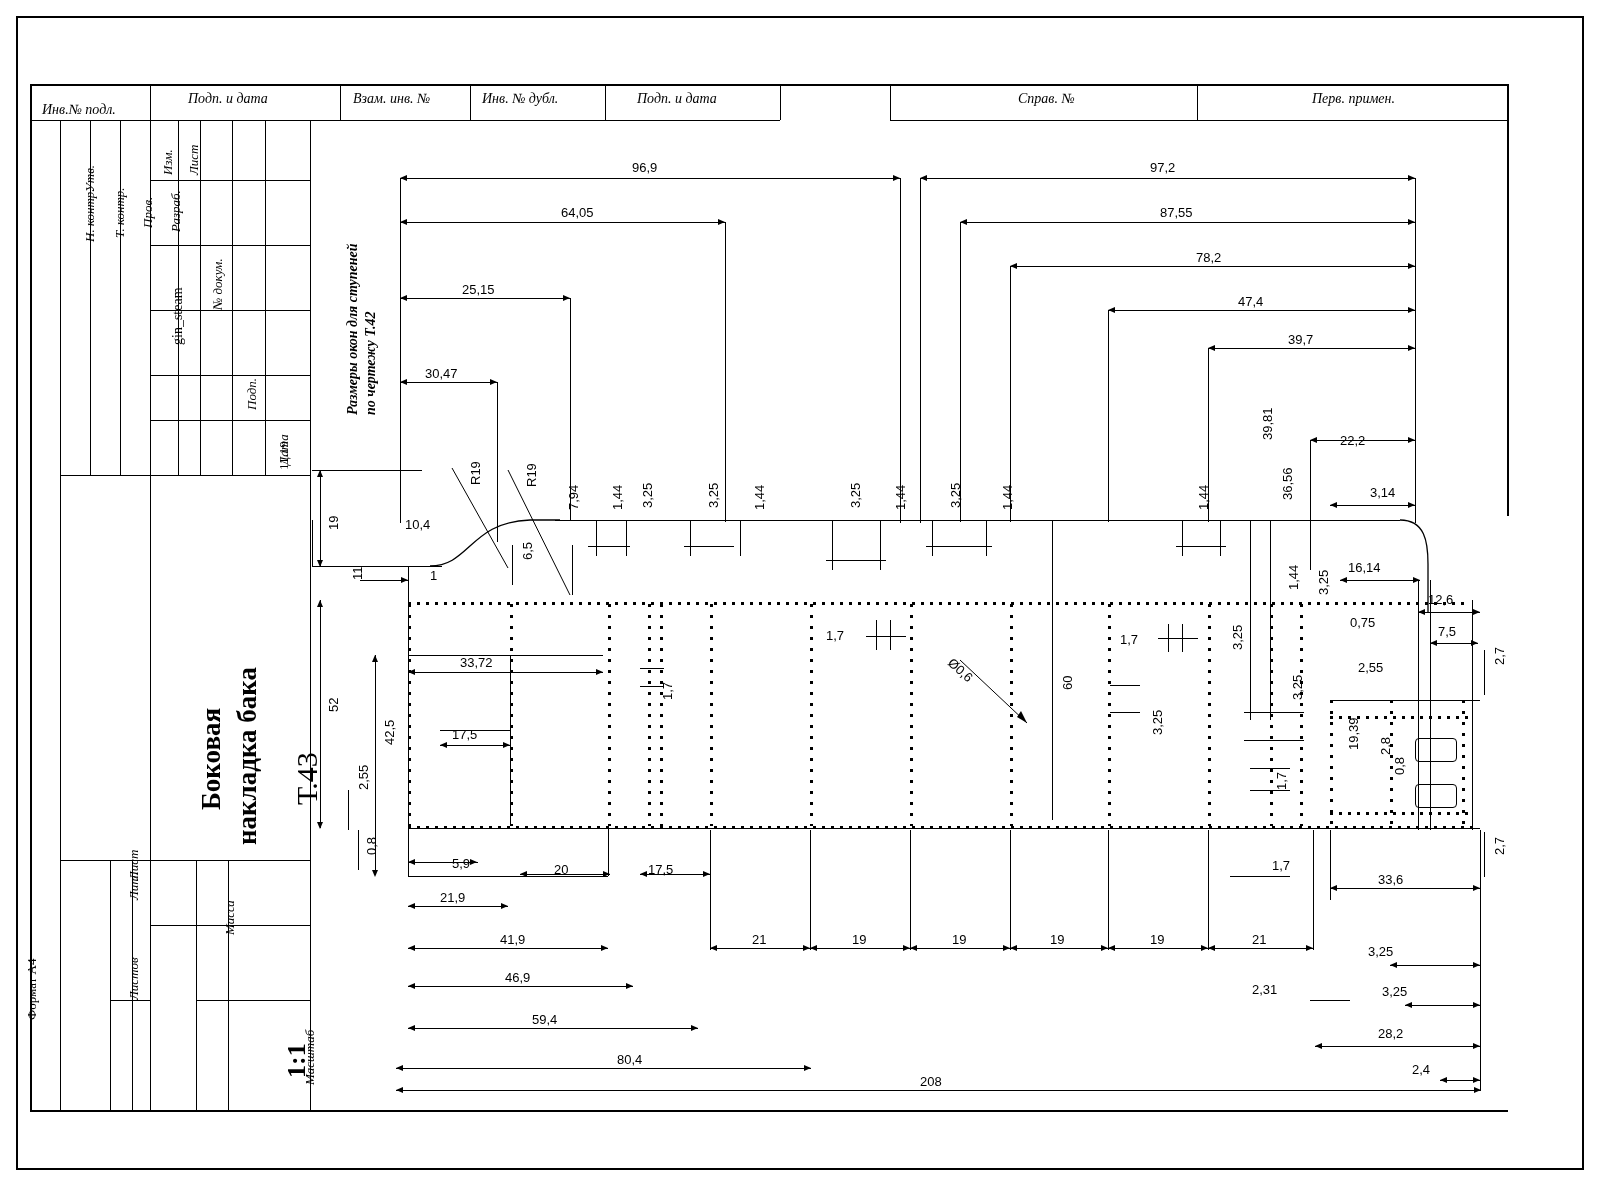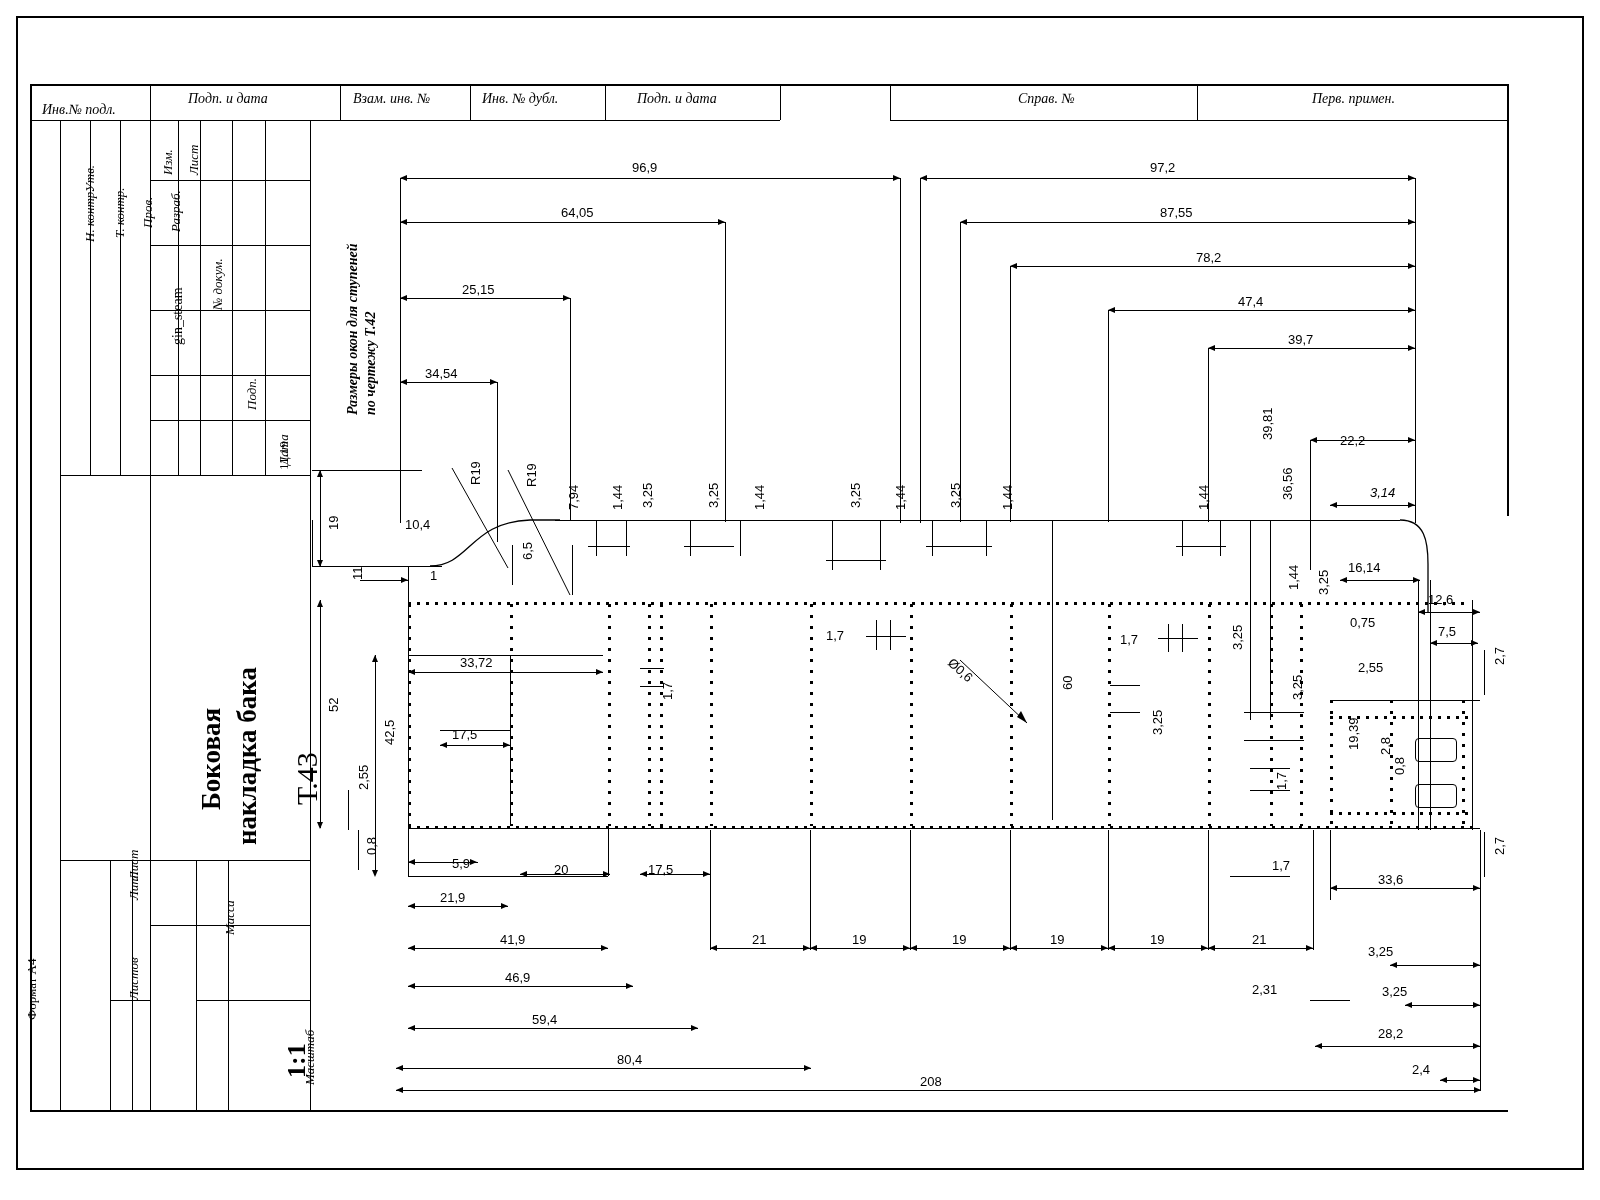--- a/index.html
+++ b/index.html
@@ -225,32 +225,32 @@
   <div class="ln h" style="left:1208px;top:348px;width:207px;"></div>
   <div class="arrowL" style="left:1208px;top:345px;"></div>
     <div class="arrowR" style="left:1408px;top:345px;"></div>
   <div class="ln v" style="left:1208px;top:348px;height:174px;"></div>
   <div class="txt dim" style="left:1288px;top:332px;">39,7</div>
 
   <div class="ln h" style="left:400px;top:382px;width:97px;"></div>
   <div class="arrowL" style="left:400px;top:379px;"></div>
     <div class="arrowR" style="left:490px;top:379px;"></div>
   <div class="ln v" style="left:497px;top:382px;height:160px;"></div>
-  <div class="txt dim" style="left:425px;top:366px;">34,54</div>
+  <div class="txt dim" style="left:425px;top:366px;">30,47</div>
 
   <div class="ln h" style="left:1310px;top:440px;width:105px;"></div>
   <div class="arrowL" style="left:1310px;top:437px;"></div>
     <div class="arrowR" style="left:1408px;top:437px;"></div>
   <div class="ln v" style="left:1310px;top:440px;height:130px;"></div>
   <div class="txt dim" style="left:1340px;top:433px;">22,2</div>
 
   <div class="ln h" style="left:1330px;top:505px;width:85px;"></div>
   <div class="arrowL" style="left:1330px;top:502px;"></div>
     <div class="arrowR" style="left:1408px;top:502px;"></div>
-  <div class="txt dim" style="left:1370px;top:485px;font-style:italic;">3,14</div>
+  <div class="txt dim" style="left:1370px;top:485px;">3,14</div>
 
   <div class="ln h" style="left:1340px;top:580px;width:80px;"></div>
   <div class="arrowL" style="left:1340px;top:577px;"></div>
     <div class="arrowR" style="left:1413px;top:577px;"></div>
   <div class="txt dim" style="left:1348px;top:560px;">16,14</div>
 
   <div class="ln h" style="left:1418px;top:612px;width:62px;"></div>
   <div class="arrowL" style="left:1418px;top:609px;"></div>
     <div class="arrowR" style="left:1473px;top:609px;"></div>
   <div class="txt dim" style="left:1428px;top:592px;">12,6</div>

